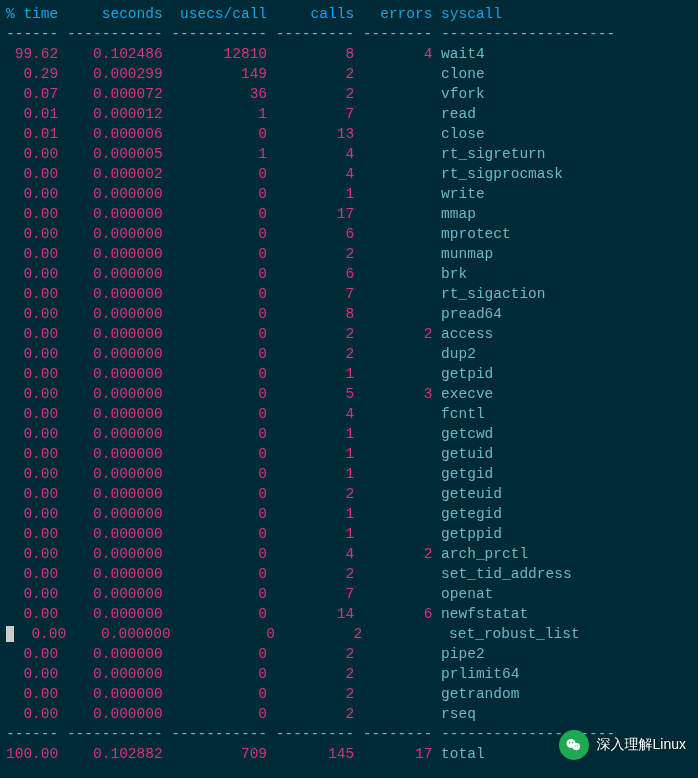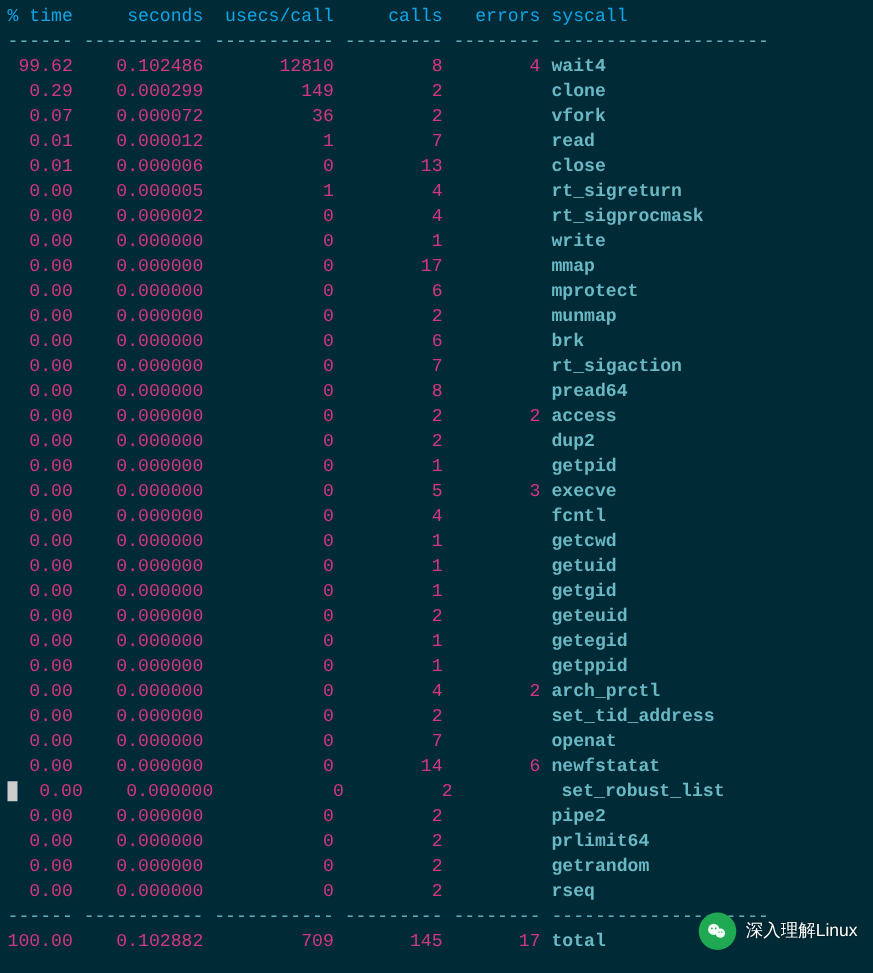--- a/index.html
+++ b/index.html
@@ -15,21 +15,21 @@
     position: relative;
   }
   .term {
     padding: 4px 6px;
     line-height: 20px;
     white-space: pre;
   }
   .hdr  { color: #0ea5e9; }
   .sep  { color: #6bb8c5; }
   .num  { color: #d33682; }
-  .sys  { color: #6bb8c5; font-weight: bold; }
+  .sys  { color: #6bb8c5; }
   .cursorblk {
     display:inline-block;
     width:8px; height:16px;
     background:#ccc;
     vertical-align:middle;
   }
   .watermark {
     position:absolute;
     right:12px;
     bottom:18px;

